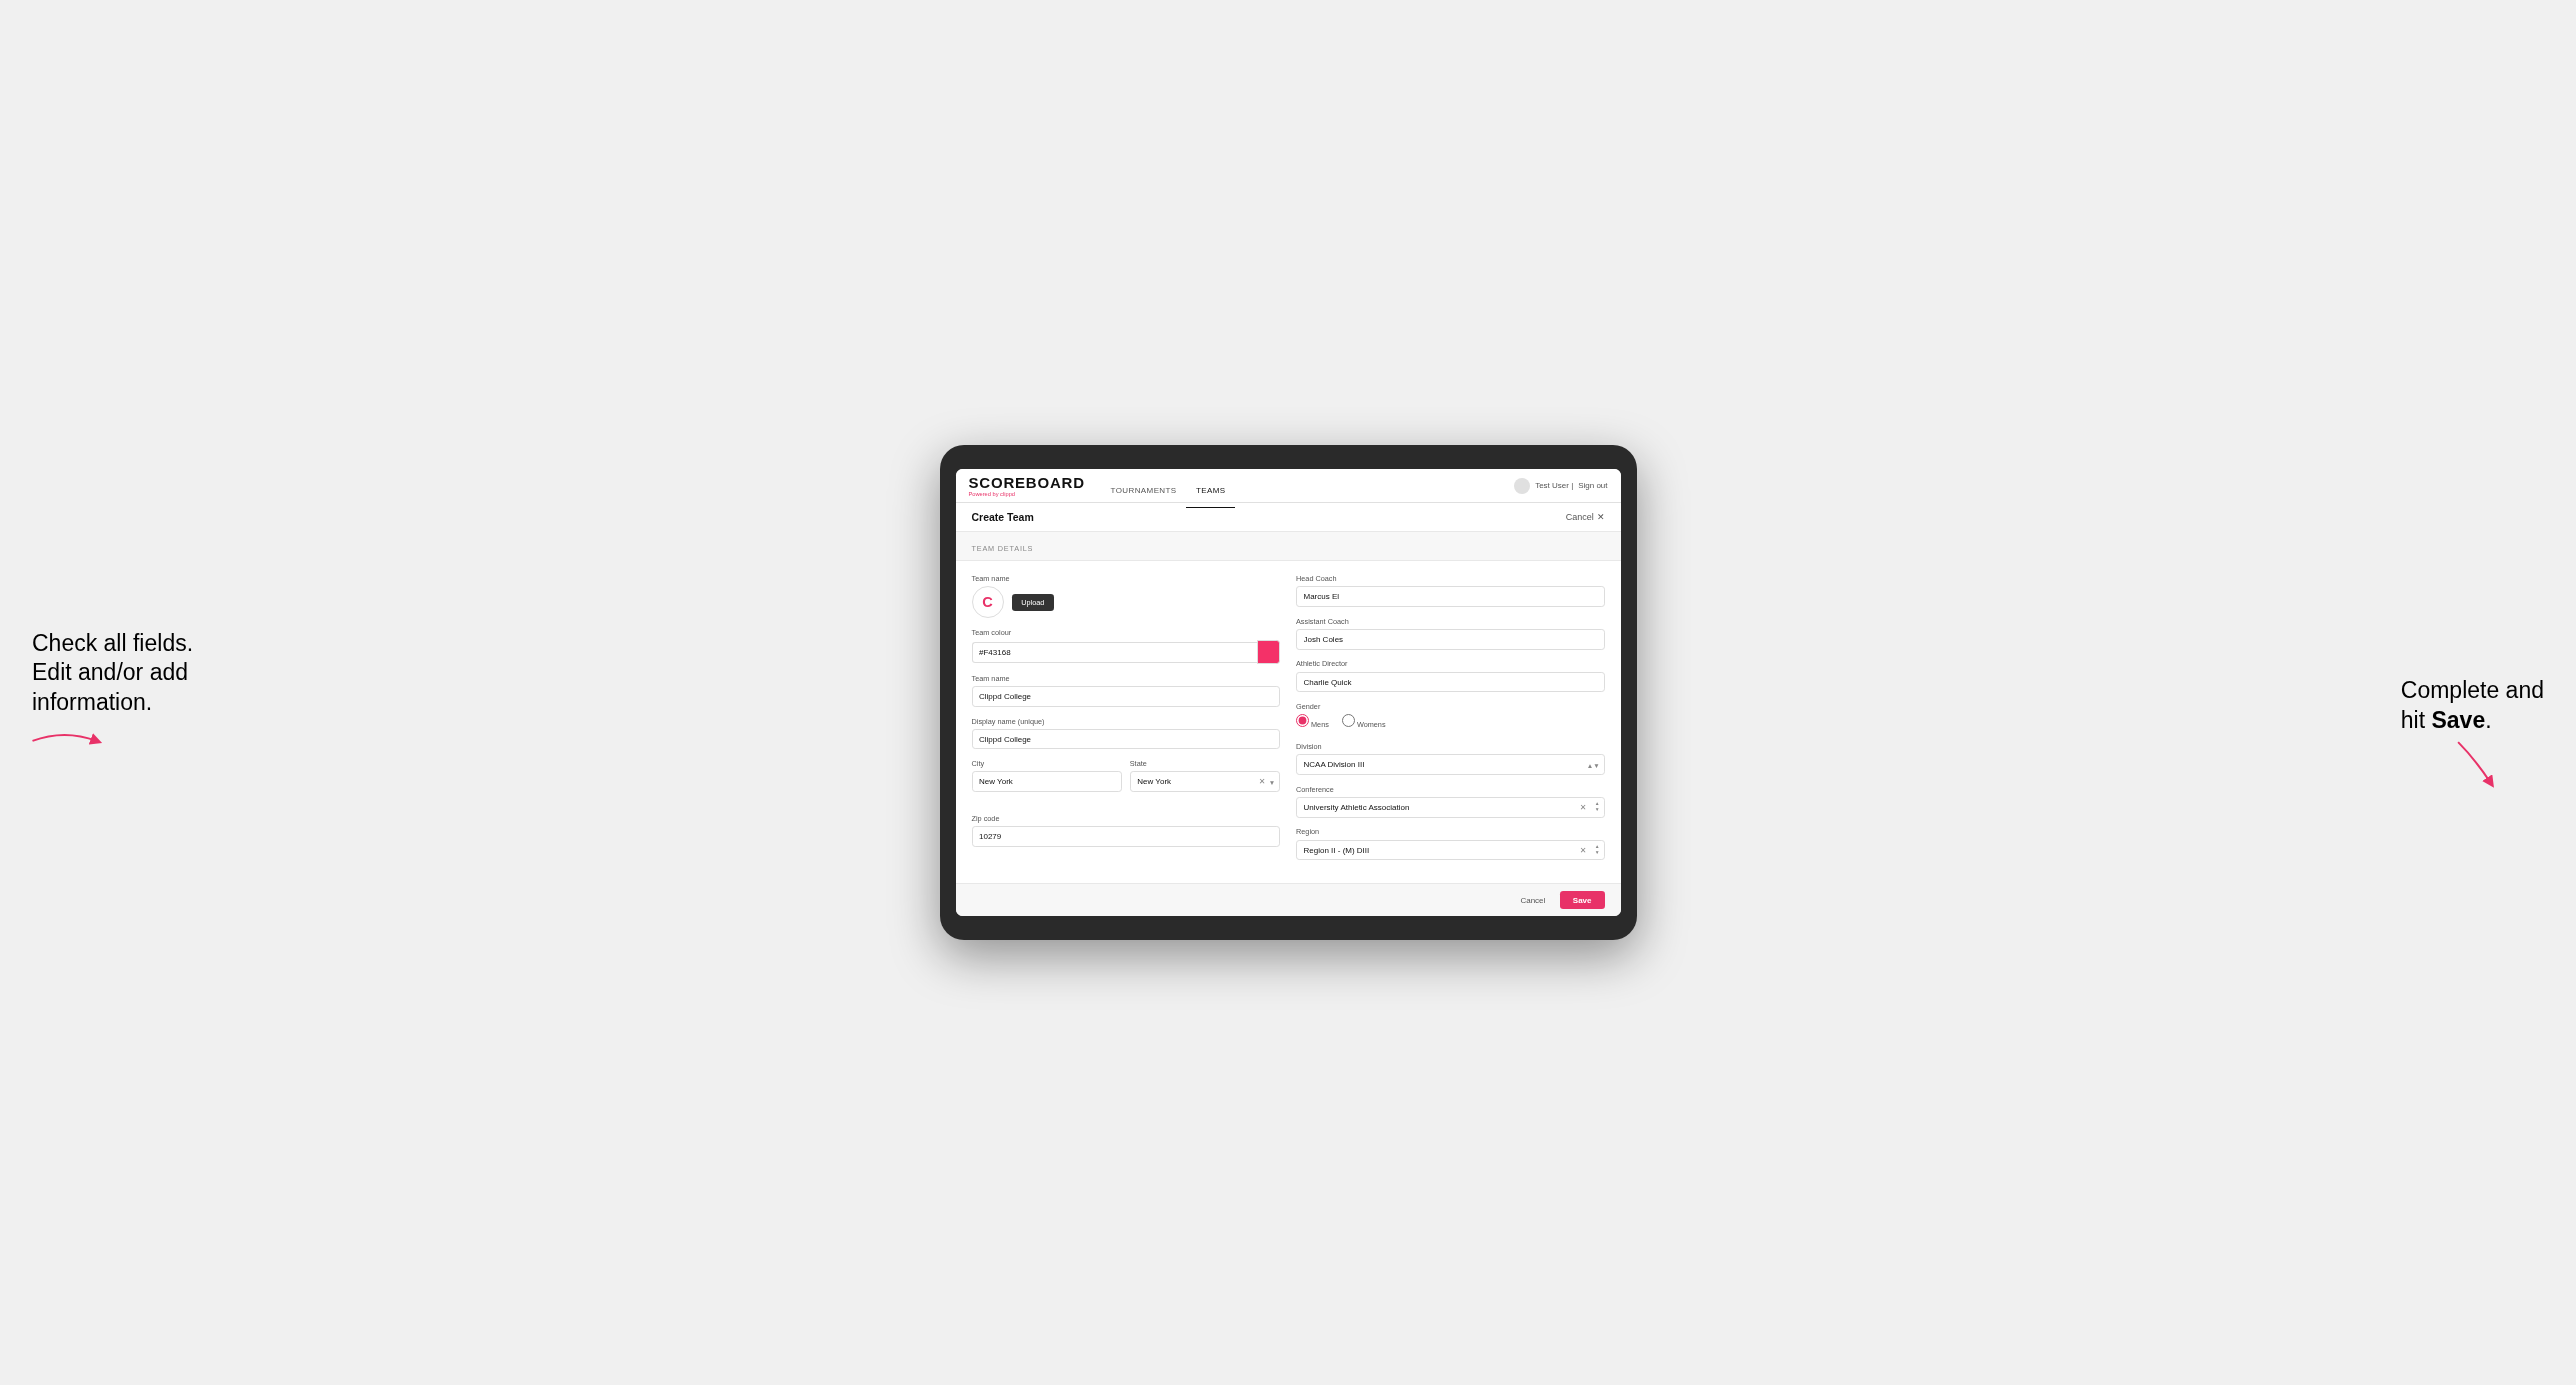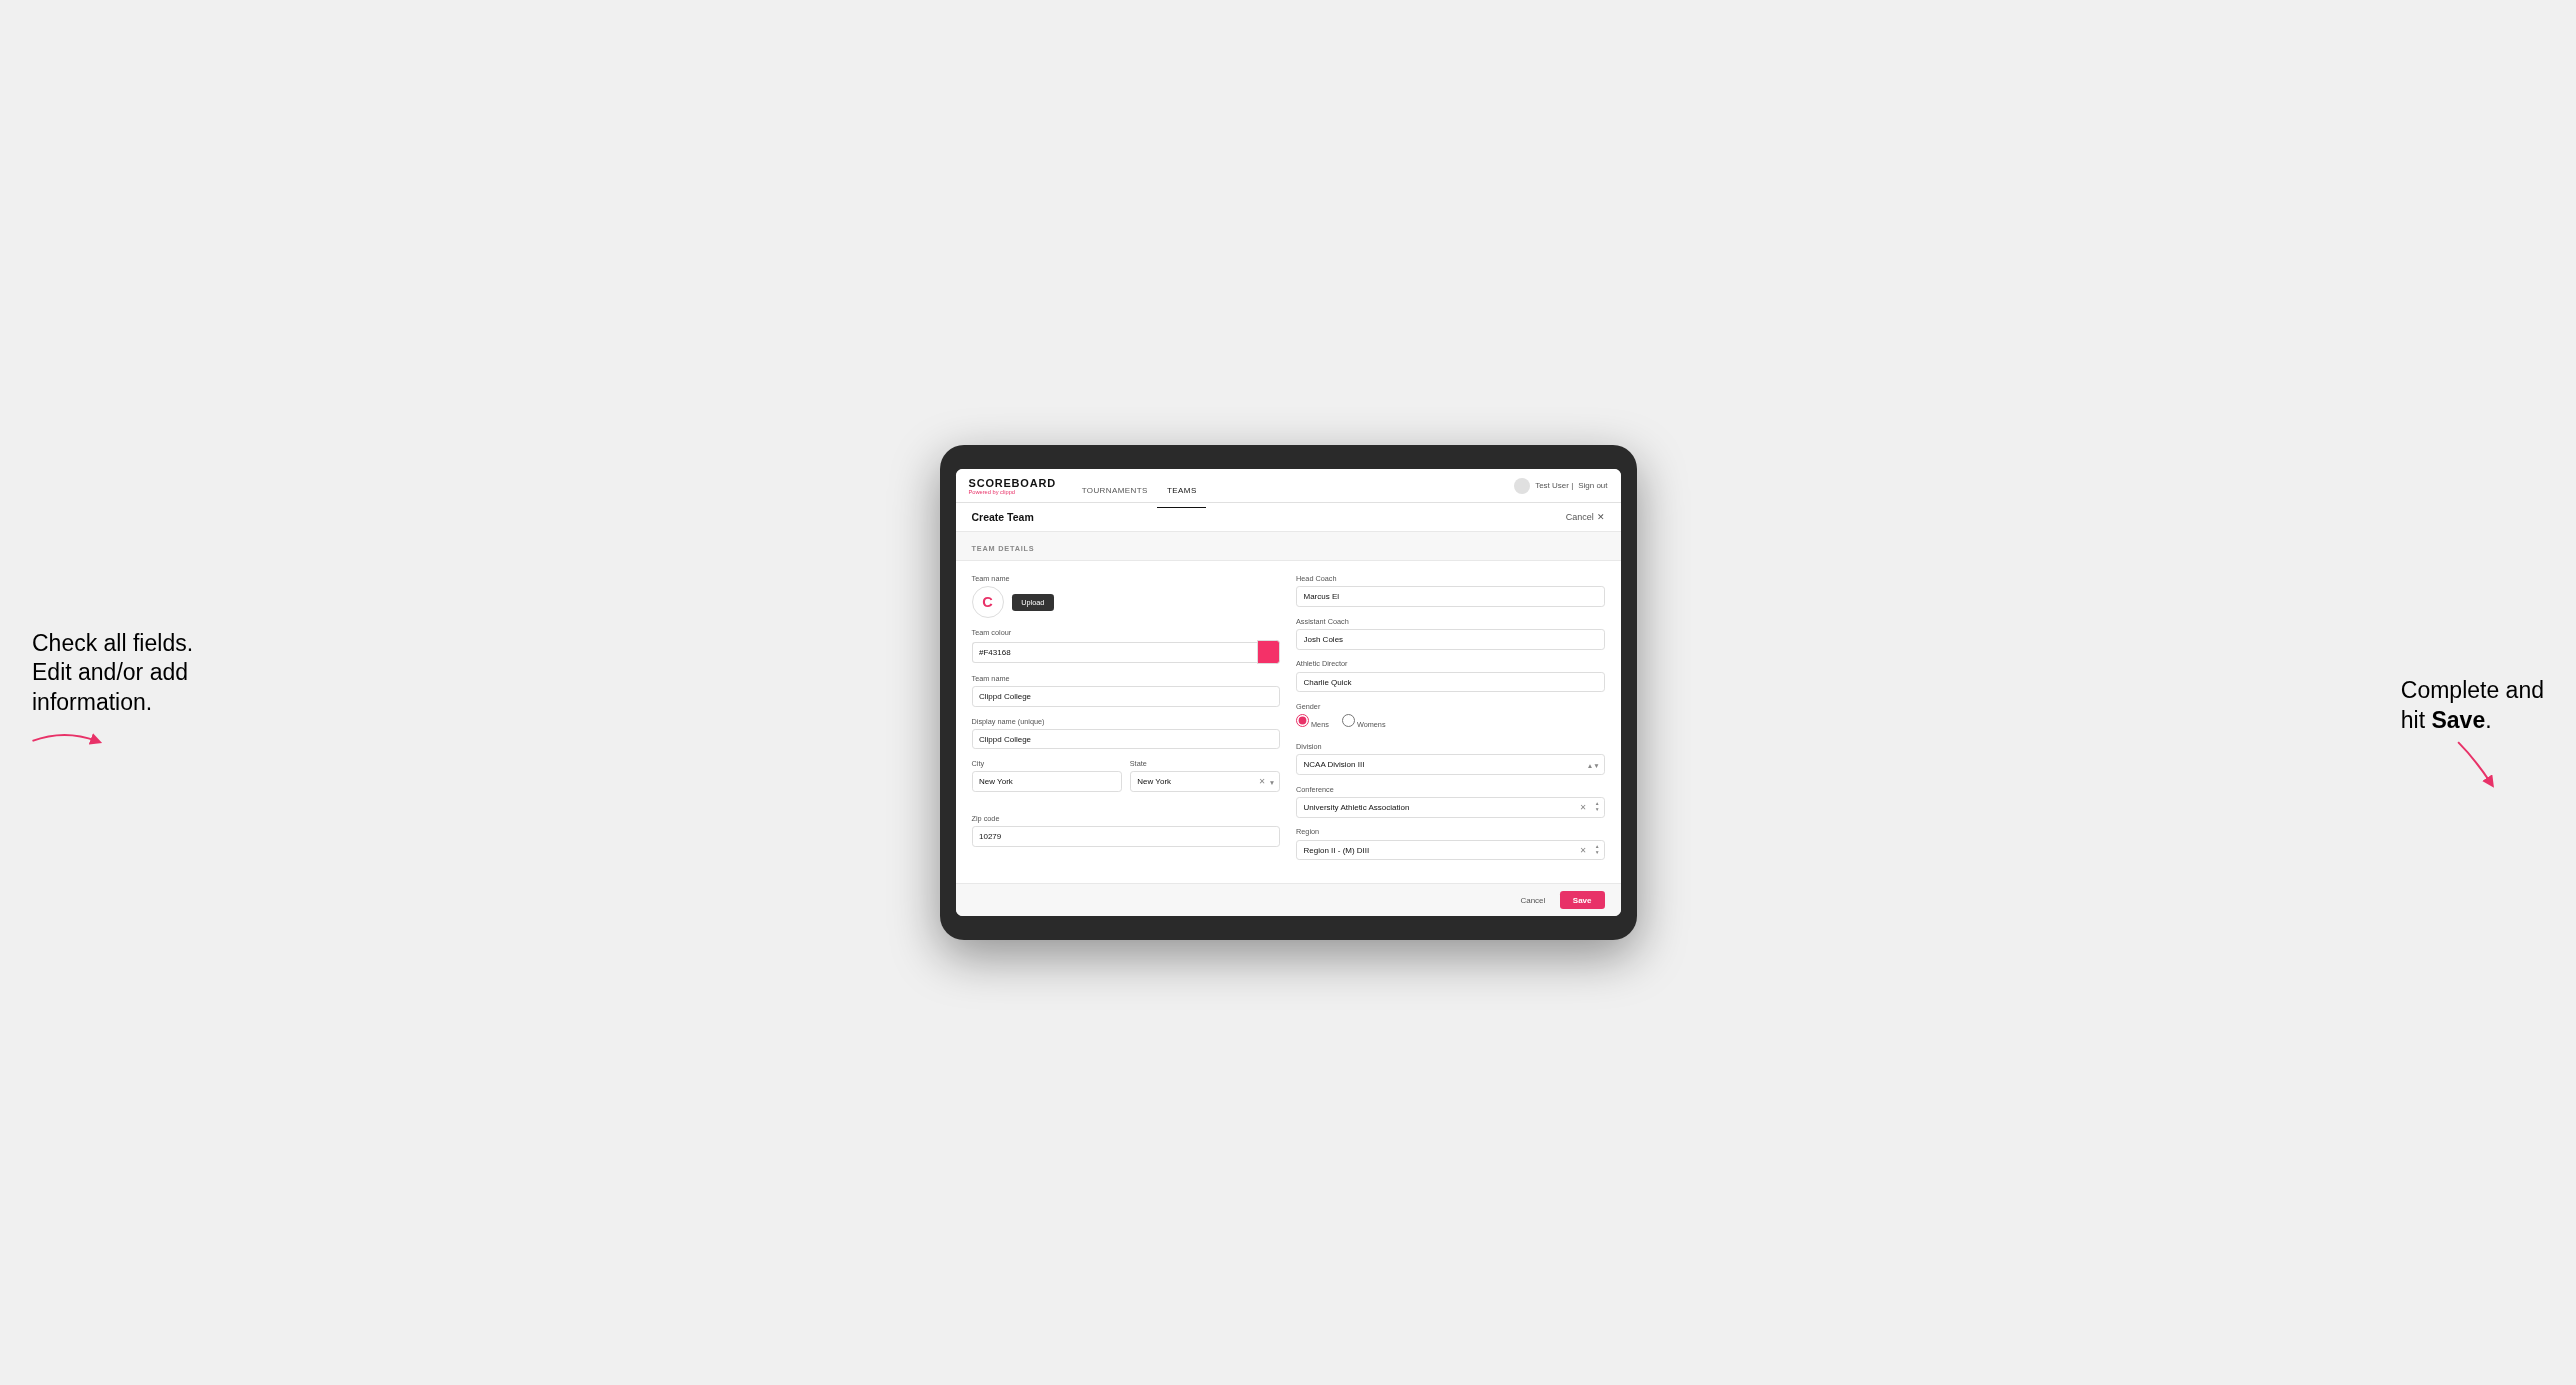--- a/index.html
+++ b/index.html
@@ -74,21 +74,21 @@
     }
 
     .nav-logo {
       display: flex;
       flex-direction: column;
       margin-right: 16px;
     }
 
     .nav-logo-title {
       font-weight: 700;
-      font-size: 11px;
+      font-size: 15px;
       letter-spacing: 0.8px;
       color: #111;
       text-transform: uppercase;
     }
 
     .nav-logo-sub {
       font-size: 5.7px;
       color: #e83268;
     }
 
@@ -169,21 +169,21 @@
     
     .form-section {
       background: #f7f7f7;
       padding: 6.5px 16px;
       border-bottom: 0.8px solid #e8e8e8;
     }
 
     .section-label {
       font-size: 7.3px;
       color: #888;
-      font-weight: 700;
+      font-weight: 400;
       letter-spacing: 0.8px;
       text-transform: uppercase;
     }
 
     
     .form-body {
       display: flex;
       gap: 16px;
       padding: 13px 16px;
       background: #fff;

